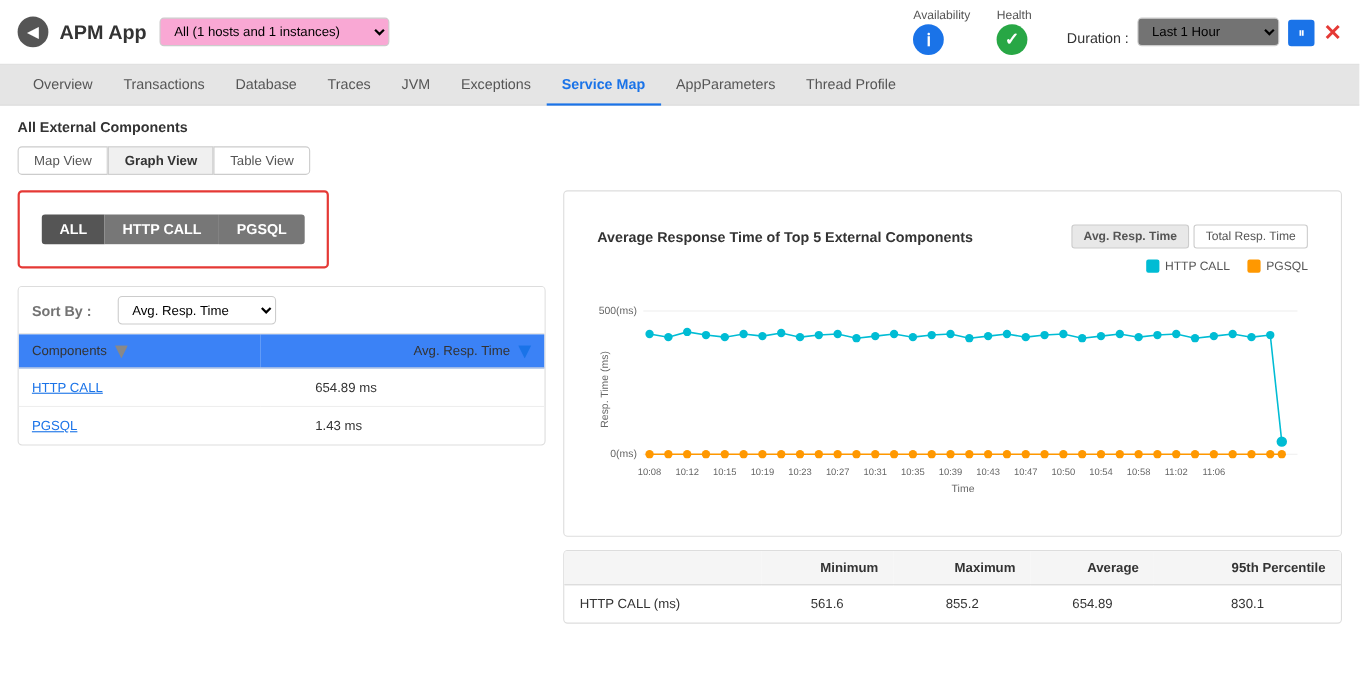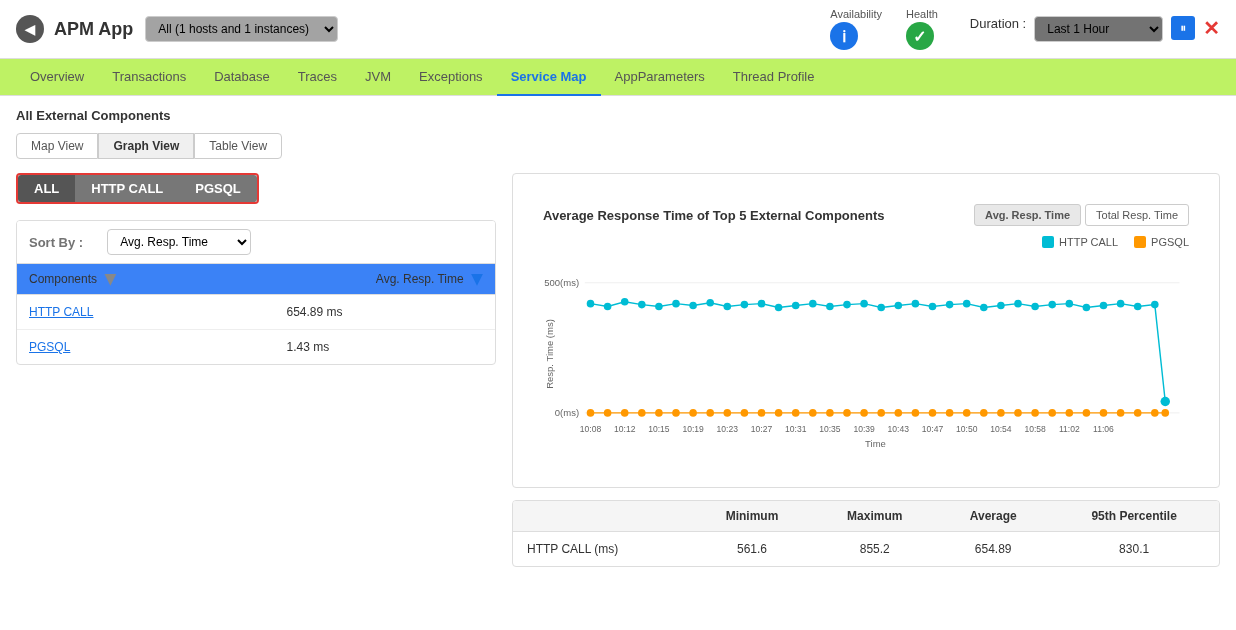--- a/index.html
+++ b/index.html
@@ -24,25 +24,25 @@
       display: flex; align-items: center; justify-content: center;
       margin-right: 10px;
     }
     .app-title {
       font-size: 18px;
       font-weight: bold;
       margin-right: 12px;
       color: #333;
     }
     .host-select {
-      padding: 4px 12px 4px 8px;
+      padding: 4px 28px 4px 8px;
       border: 1px solid #ccc;
       border-radius: 4px;
       font-size: 12px;
-      background: #a3a3a3;
+      background: #f9a8d4;
       cursor: pointer;
       margin-right: auto;
     }
     .availability-health {
       display: flex;
       gap: 24px;
       align-items: center;
       margin-right: 32px;
     }
     .av-health-item {
@@ -59,21 +59,21 @@
       width: 28px; height: 28px;
       border-radius: 50%;
       display: flex; align-items: center; justify-content: center;
       font-size: 16px;
       font-weight: bold;
     }
     .status-blue { background: #1a73e8; color: #fff; }
     .status-green { background: #28a745; color: #fff; }
     .duration-section {
       display: flex;
-      align-items: flex-start;
+      align-items: flex-end;
       gap: 8px;
     }
     .duration-label { font-size: 13px; color: #333; }
     .duration-select {
       padding: 4px 24px 4px 8px;
       border: 1px solid #ccc;
       border-radius: 4px;
       font-size: 12px;
       background: #737373;
       cursor: pointer;
@@ -95,21 +95,21 @@
       background: none;
       border: none;
       font-weight: bold;
     }
 
     
     .tabs {
       display: flex;
       border-bottom: 1px solid #ddd;
       padding: 0 16px;
-      background: #bef264;
+      background: #e5e5e5;
     }
     .tab {
       padding: 10px 14px;
       font-size: 13px;
       cursor: pointer;
       color: #555;
       border-bottom: 2px solid transparent;
       margin-bottom: -1px;
     }
     .tab.active {
@@ -163,21 +163,21 @@
       flex-shrink: 0;
     }
 
     
     .filter-group {
       display: flex;
       gap: 0;
       margin-bottom: 16px;
       border: 2px solid #e53935;
       border-radius: 4px;
-      padding: 0;
+      padding: 20px;
       width: fit-content;
     }
     .filter-btn {
       padding: 6px 16px;
       font-size: 13px;
       border: none;
       background: #777;
       color: #fff;
       cursor: pointer;
       font-weight: bold;
@@ -327,21 +327,21 @@
       width: 100%;
       border-collapse: collapse;
     }
     .stats-table th {
       padding: 8px 14px;
       font-size: 12px;
       font-weight: bold;
       color: #333;
       border-bottom: 1px solid #ddd;
       background: #f5f5f5;
-      text-align: center;
+      text-align: right;
     }
     .stats-table th:first-child { text-align: left; }
     .stats-table td {
       padding: 10px 14px;
       font-size: 12px;
       border-bottom: 1px solid #eee;
       text-align: center;
     }
     .stats-table td:first-child { text-align: left; }
     .stats-table tr:last-child td { border-bottom: none; }

